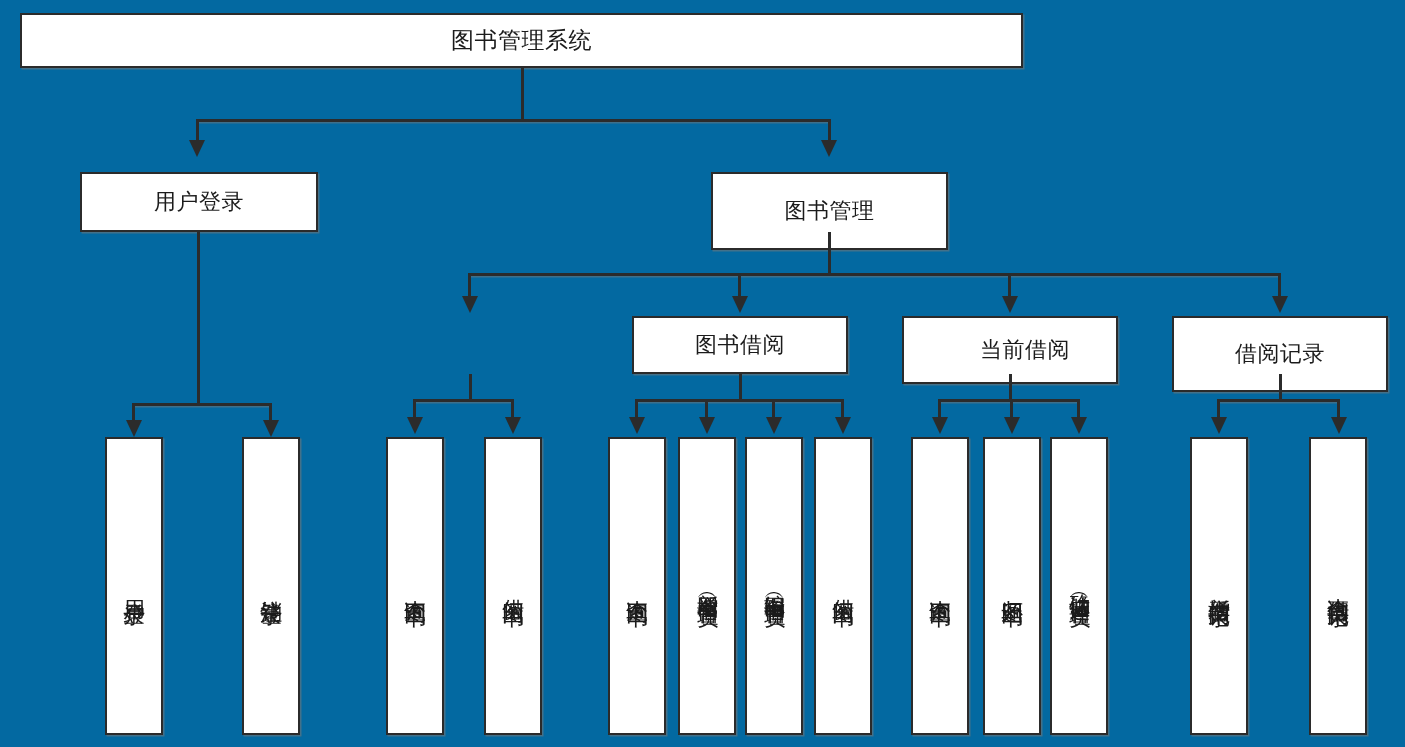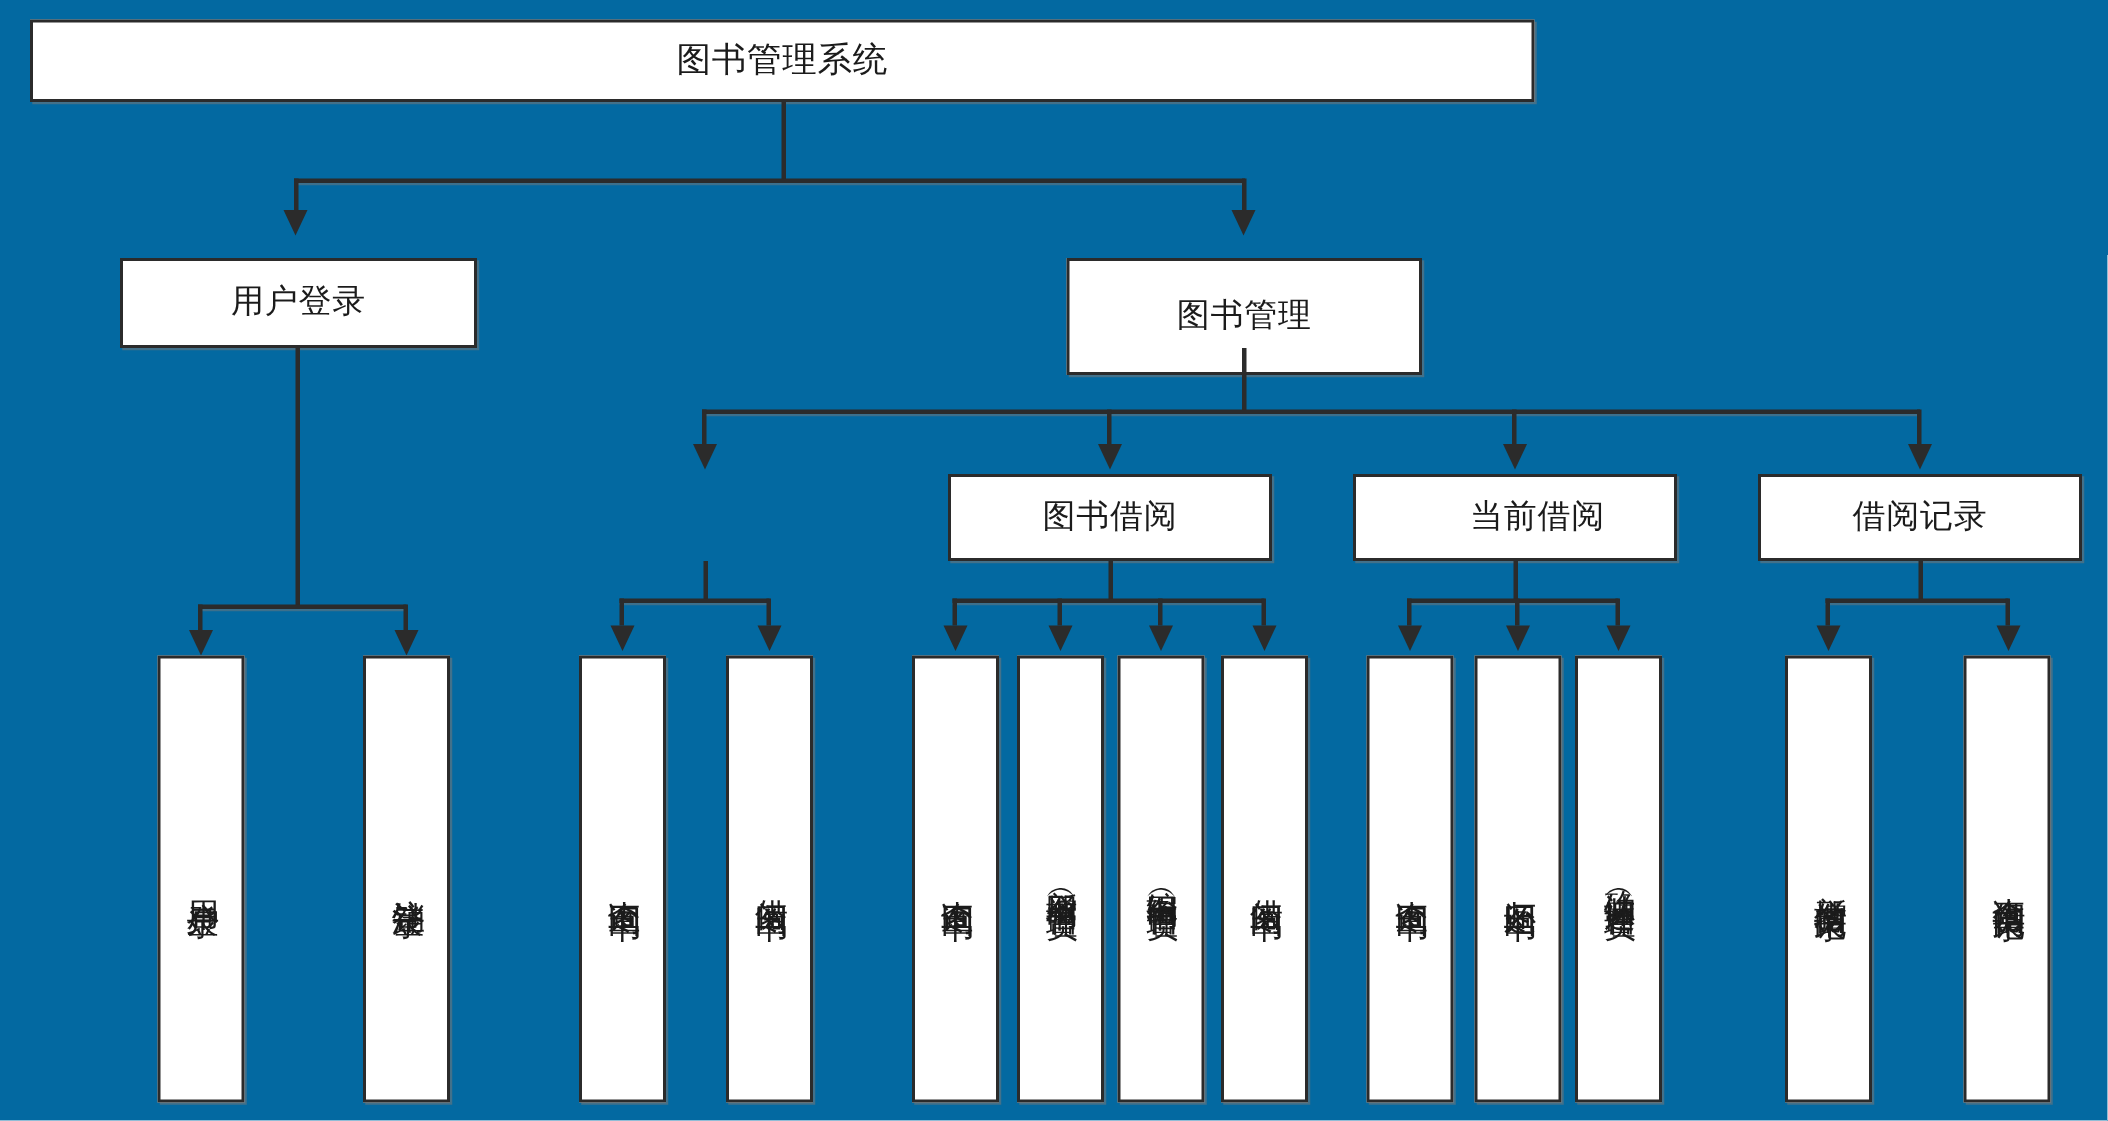--- a/index.html
+++ b/index.html
@@ -117,24 +117,24 @@
   <div class="conn v" style="left:738px; top:273px; height:24px;"></div>
   <div class="arrow" style="left:732px; top:296px;"></div>
   <div class="conn v" style="left:1008px; top:273px; height:24px;"></div>
   <div class="arrow" style="left:1002px; top:296px;"></div>
   <div class="conn v" style="left:1278px; top:273px; height:24px;"></div>
   <div class="arrow" style="left:1272px; top:296px;"></div>
 
   <div class="node" style="left:632px; top:316px; width:216px; height:58px;">
     <span class="label">图书借阅</span>
   </div>
-  <div class="node" style="left:902px; top:316px; width:216px; height:58px;padding-left:30px;">
+  <div class="node" style="left:902px; top:316px; width:216px; height:68px;padding-left:30px;">
     <span class="label">当前借阅</span>
   </div>
-  <div class="node" style="left:1172px; top:316px; width:216px; height:58px;">
+  <div class="node" style="left:1172px; top:316px; width:216px; height:76px;">
     <span class="label">借阅记录</span>
   </div>
 
   <div class="conn v" style="left:469px; top:374px; height:27px;"></div>
   <div class="conn shadow-h" style="left:413px; top:399px; width:100px;"></div>
   <div class="conn v" style="left:413px; top:399px; height:18px;"></div>
   <div class="arrow" style="left:407px; top:417px;"></div>
   <div class="conn v" style="left:511px; top:399px; height:18px;"></div>
   <div class="arrow" style="left:505px; top:417px;"></div>
 

